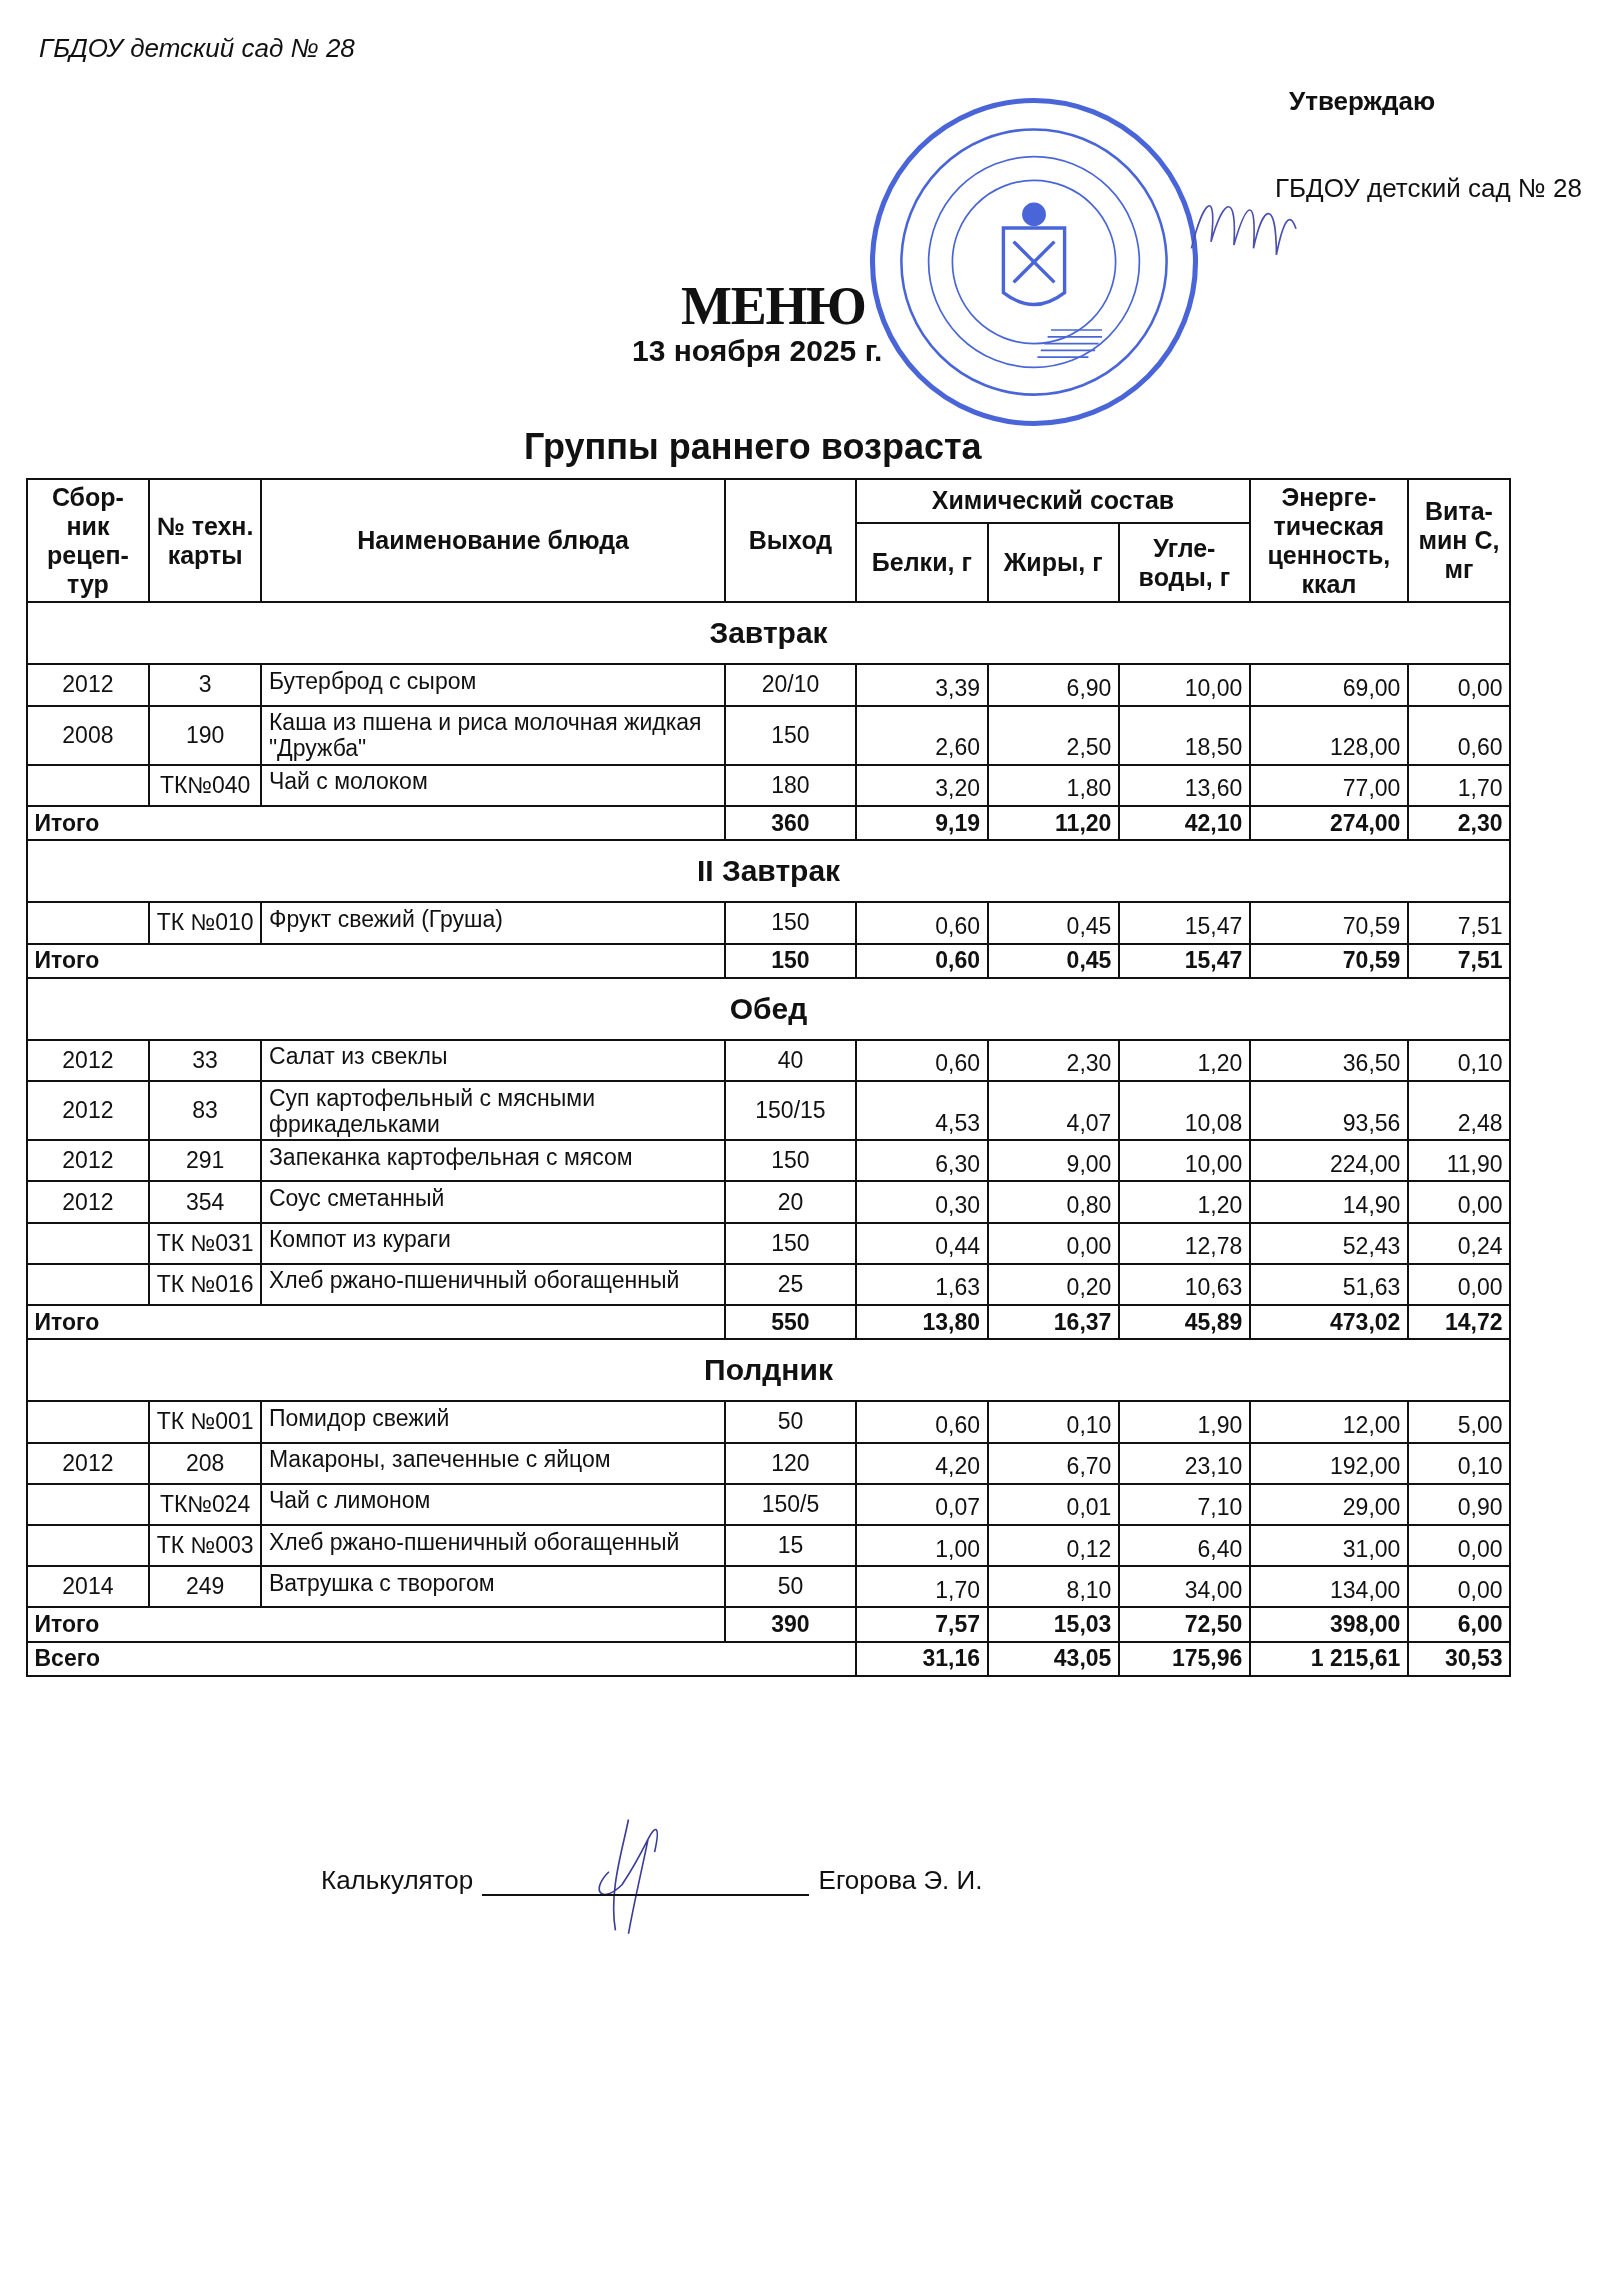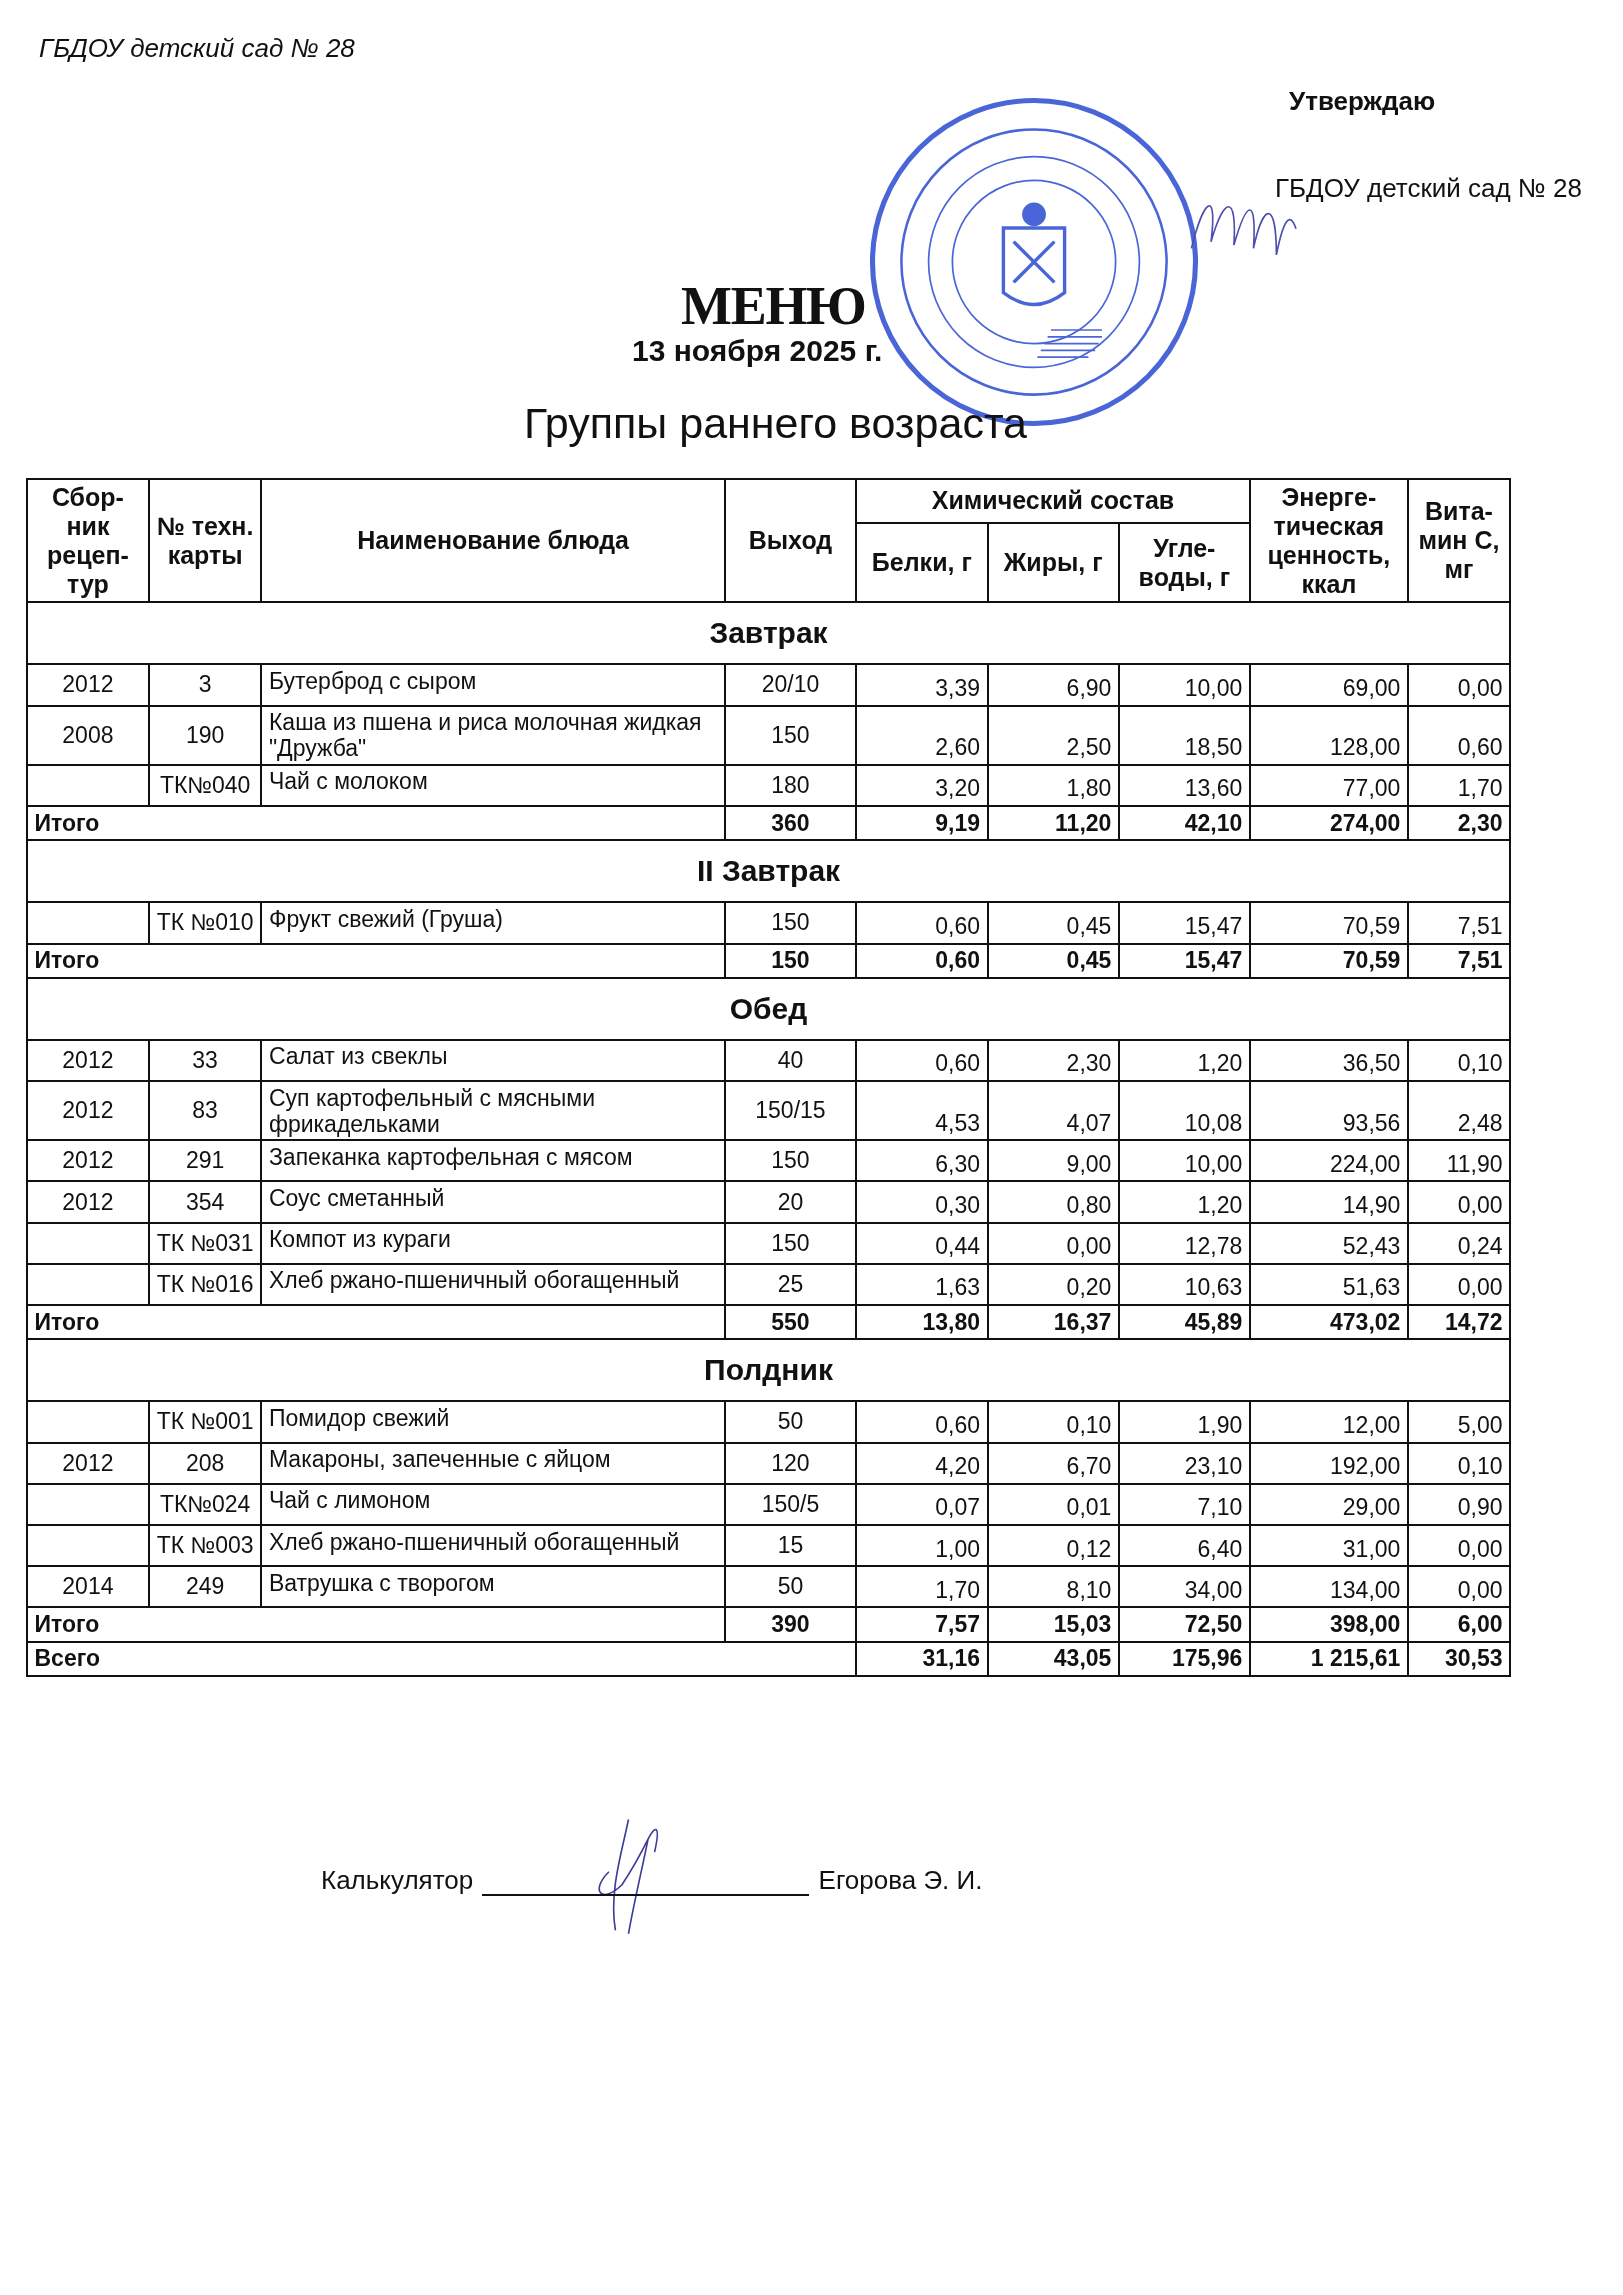--- a/index.html
+++ b/index.html
@@ -4,21 +4,21 @@
 <style>
   html, body { margin: 0; padding: 0; background: #ffffff; }
   body { width: 1623px; height: 2295px; position: relative; overflow: hidden;
          font-family: "Liberation Sans", sans-serif; color: #111; }
   .org { position: absolute; left: 39px; top: 33px; font-size: 26px; font-style: italic; }
   .approve { position: absolute; left: 1289px; top: 86px; font-size: 26px; font-weight: bold; }
   .head-right { position: absolute; right: 41px; top: 169px; text-align: right; font-size: 26px; line-height: 39px; }
   .sign-line { display: inline-block; width: 196px; border-bottom: 2px solid #111; height: 23.6px; vertical-align: bottom; margin-right: 3.9px; }
   .title { position: absolute; left: 681px; top: 275px; font-family: "Liberation Serif", serif; font-weight: bold; font-size: 54px; letter-spacing: -1.3px; }
   .date { position: absolute; left: 632px; top: 334px; font-size: 30px; font-weight: bold; }
-  .group { position: absolute; left: 524px; top: 399px; font-size: 43px; font-weight: normal; }
+  .group { position: absolute; left: 524px; top: 426px; font-size: 36px; font-weight: bold; }
   .stamp { position: absolute; left: 864px; top: 92px; width: 340px; height: 340px; opacity: 0.85; }
   .stamp-sign { position: absolute; left: 1178px; top: 183px; }
   table.menu { position: absolute; left: 26px; top: 478px; width: 1485px; border-collapse: collapse; font-size: 23px; }
   table.menu td, table.menu th { border: 2px solid #111; padding: 2.6px 6.5px; }
   table.menu th { font-weight: bold; font-size: 25px; text-align: center; line-height: 29px; }
   .c-col { width: 108px; } .c-tk { width: 98px; } .c-name { width: 461px; } .c-out { width: 118px; }
   .c-b { width: 118px; } .c-f { width: 118px; } .c-u { width: 118px; } .c-e { width: 144px; } .c-v { width: 88px; }
   .sec td { text-align: center; font-weight: bold; font-size: 30px; height: 55px; }
   td.ctr { text-align: center; vertical-align: middle; }
   td.num { text-align: right; vertical-align: bottom; }

